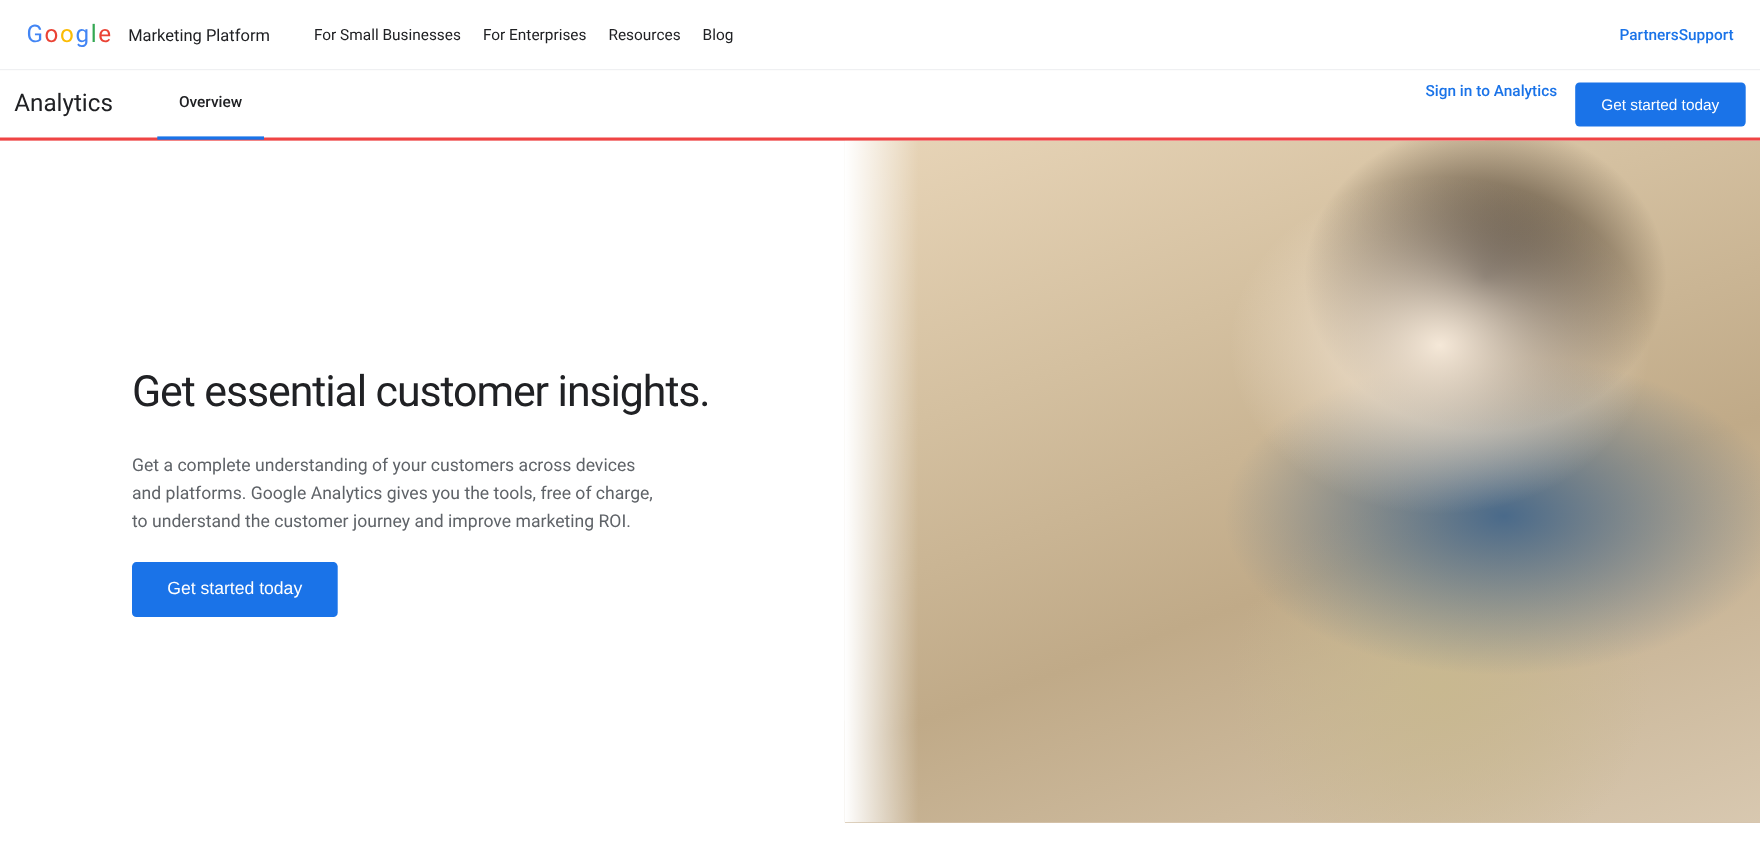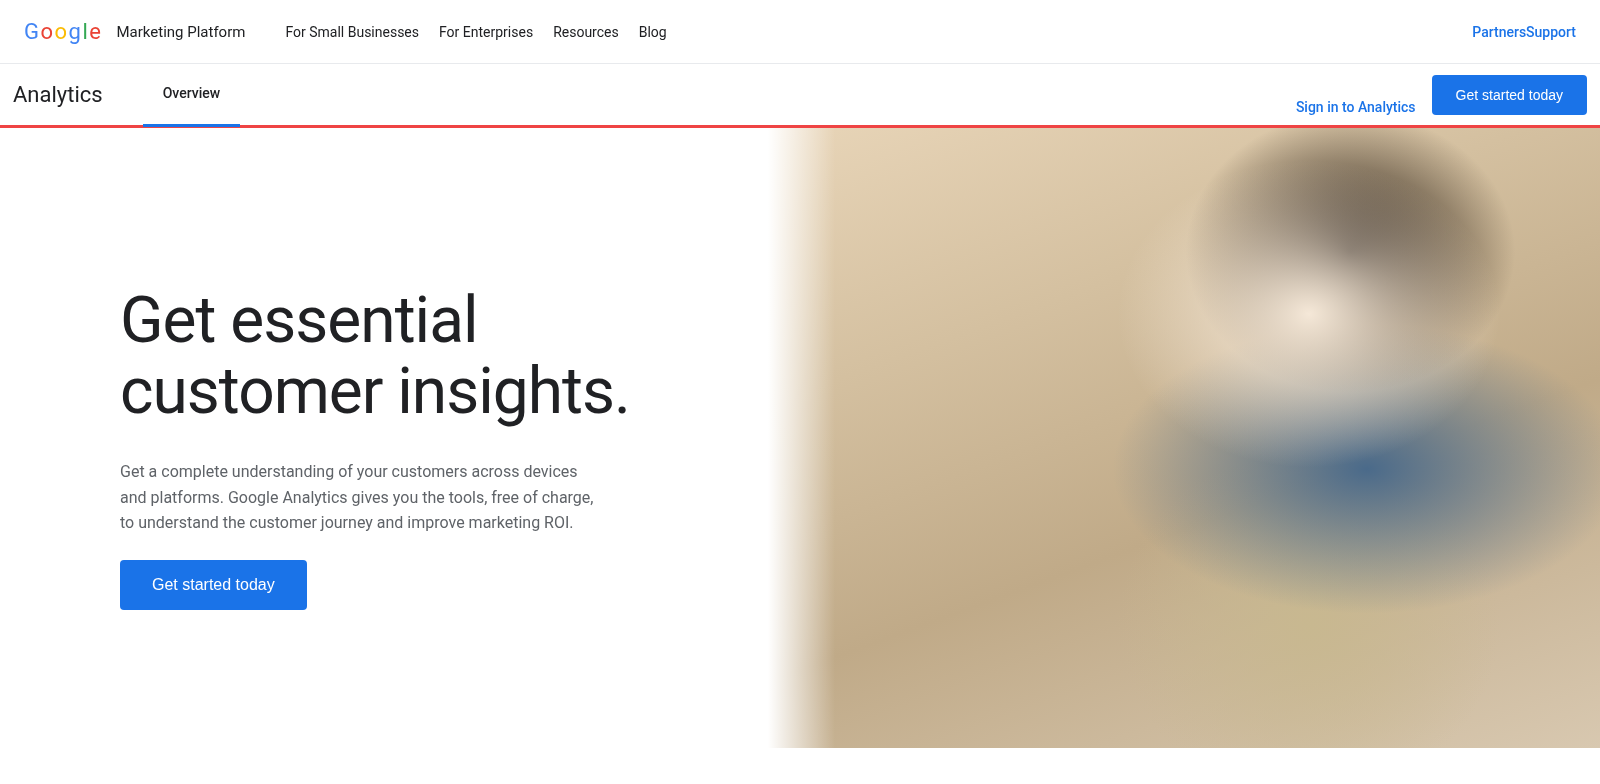--- a/index.html
+++ b/index.html
@@ -94,21 +94,21 @@
       align-items: center;
       border-bottom: 3px solid transparent;
       font-weight: 500;
     }
     .sec-nav-link.active {
       color: #202124;
       border-bottom: 3px solid #1a73e8;
     }
     .sec-nav-right {
       display: flex;
-      align-items: flex-end;
+      align-items: flex-start;
       gap: 16px;
     }
     .sign-in-link {
       font-size: 14px;
       color: #1a73e8;
       text-decoration: none;
       cursor: pointer;
       font-weight: 500;
     }
     .get-started-btn {
@@ -134,21 +134,21 @@
     .hero-left {
       flex: 0 0 48%;
       padding: 80px 60px 60px 120px;
       display: flex;
       flex-direction: column;
       justify-content: center;
       position: relative;
       z-index: 2;
     }
     .hero-headline {
-      font-size: 64px;
+      font-size: 39px;
       font-weight: 400;
       color: #202124;
       line-height: 1.1;
       margin-bottom: 32px;
       letter-spacing: -1px;
     }
     .hero-description {
       font-size: 16px;
       color: #5f6368;
       line-height: 1.6;

